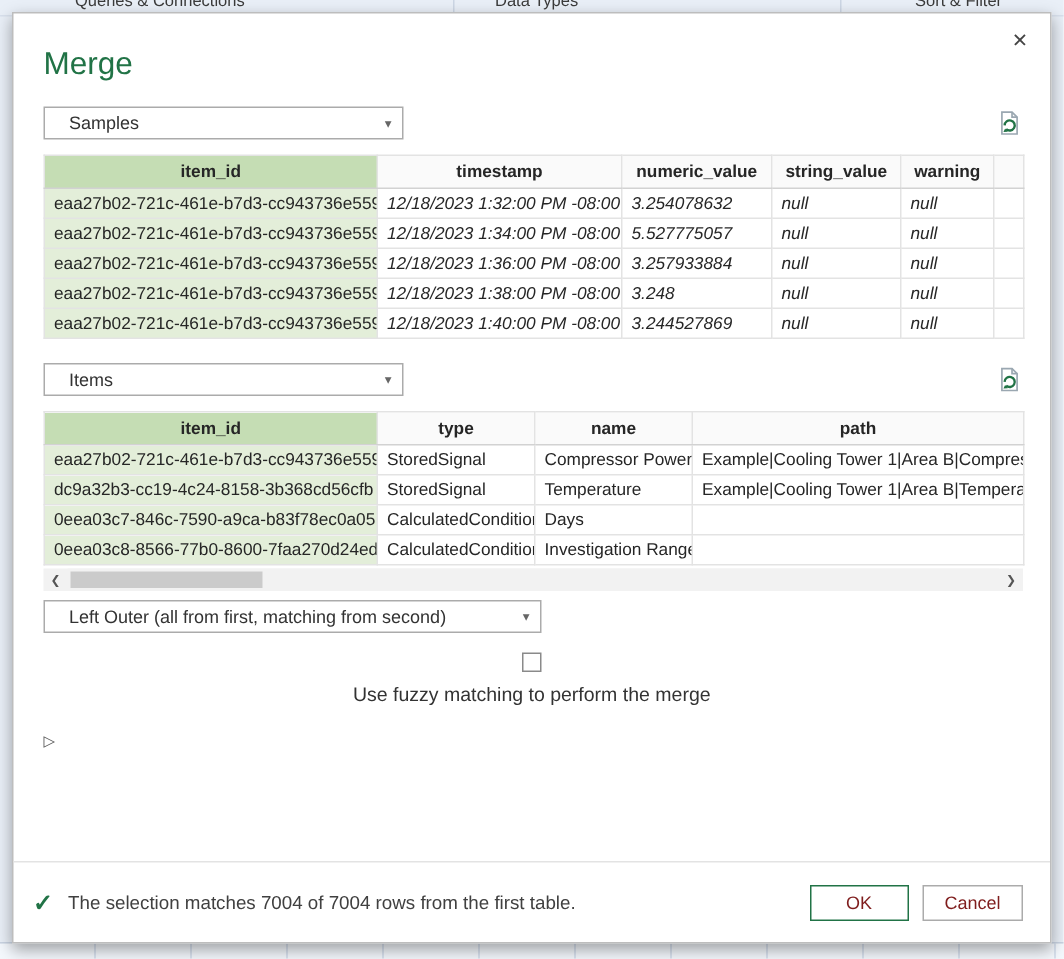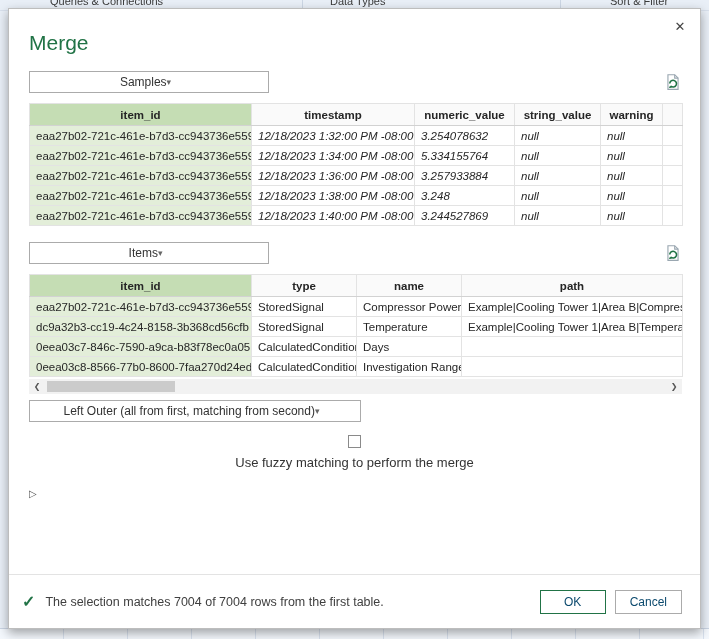--- a/index.html
+++ b/index.html
@@ -22,21 +22,21 @@
   .dialog{position:absolute;left:8px;top:8px;width:693px;height:621px;box-sizing:border-box;
     background:#fff;border:1px solid #bdbdbd;box-shadow:0 4px 10px rgba(0,0,0,.35);
     padding:0 20px;}
   .close{position:absolute;top:8px;right:10px;width:20px;height:20px;line-height:20px;
     text-align:center;font-size:13px;color:#444;cursor:default;}
   .title{margin:22px 0 0 0;font-size:21px;font-weight:400;color:#217346;}
   .subtitle{margin:10px 0 0 0;font-size:13px;color:#333;}
   
   .row-select{display:flex;justify-content:space-between;align-items:center;margin-top:16px;width:653px;}
   .dropdown{width:240px;height:22px;box-sizing:border-box;border:1px solid #ababab;background:#fff;
-    display:flex;align-items:center;justify-content:center;padding:0 7px 0 0;
+    display:flex;align-items:center;justify-content:space-between;padding:0 7px 0 16px;
     font-size:12px;color:#333;}
   .dropdown.wide{width:332px;margin-top:6px;}
   .caret{font-size:9px;color:#666;line-height:1;}
   .refresh{width:18px;height:18px;display:inline-block;}
   
   .grid{border-collapse:collapse;table-layout:fixed;width:653px;margin-top:10px;
     font-size:11.5px;color:#262626;background:#fff;border:1px solid #cfcfcf;}
   .grid th,.grid td{border:1px solid #e3e3e3;height:20px;padding:0 6px;
     white-space:nowrap;overflow:hidden;box-sizing:border-box;}
   .grid th{height:22px;font-weight:700;text-align:center;background:#fafafa;border-bottom:1px solid #d2d2d2;}
@@ -56,21 +56,21 @@
   .fuzzy-check{display:flex;align-items:center;gap:7px;margin-top:13px;font-size:13px;color:#333;flex-direction:column;}
   .checkbox{width:13px;height:13px;box-sizing:border-box;border:1px solid #8a8a8a;background:#fff;flex:none;}
   .expander{margin-top:18px;display:flex;align-items:center;gap:8px;font-size:13px;color:#333;}
   .tri{font-size:10px;color:#555;}
   
   .footer{position:absolute;left:0;right:0;bottom:0;height:54px;box-sizing:border-box;
     border-top:1px solid #e3e3e3;display:flex;align-items:center;padding:0 18px 0 13px;}
   .check{color:#217346;font-size:16px;font-weight:700;margin-right:10px;}
   .status{font-size:12.5px;color:#404040;flex:1;}
   .btn{height:24px;min-width:66px;box-sizing:border-box;background:#fff;border:1px solid #ababab;
-    color:#0c4a6e;font-size:12px;font-family:"Liberation Sans",sans-serif;margin-left:9px;padding:4px 14px;}
+    color:#7f1d1d;font-size:12px;font-family:"Liberation Sans",sans-serif;margin-left:9px;padding:4px 14px;}
   .btn.ok{border:1px solid #217346;}
 </style>
 </head>
 <body>
 
 <div class="screen">
 
   <div class="ribbon-strip">
     <span class="rg rg1">Queries &amp; Connections</span>
     <span class="rg rg2">Data Types</span>
@@ -125,21 +125,21 @@
           <td class="sel ct">eaa27b02-721c-461e-b7d3-cc943736e559</td>
           <td class="ci">12/18/2023 1:32:00 PM -08:00</td>
           <td class="cn">3.254078632</td>
           <td class="cn">null</td>
           <td class="cn">null</td>
           <td class="fill"></td>
         </tr>
         <tr>
           <td class="sel ct">eaa27b02-721c-461e-b7d3-cc943736e559</td>
           <td class="ci">12/18/2023 1:34:00 PM -08:00</td>
-          <td class="cn">5.334155764</td>
+          <td class="cn">5.527775057</td>
           <td class="cn">null</td>
           <td class="cn">null</td>
           <td class="fill"></td>
         </tr>
         <tr>
           <td class="sel ct">eaa27b02-721c-461e-b7d3-cc943736e559</td>
           <td class="ci">12/18/2023 1:36:00 PM -08:00</td>
           <td class="cn">3.257933884</td>
           <td class="cn">null</td>
           <td class="cn">null</td>

